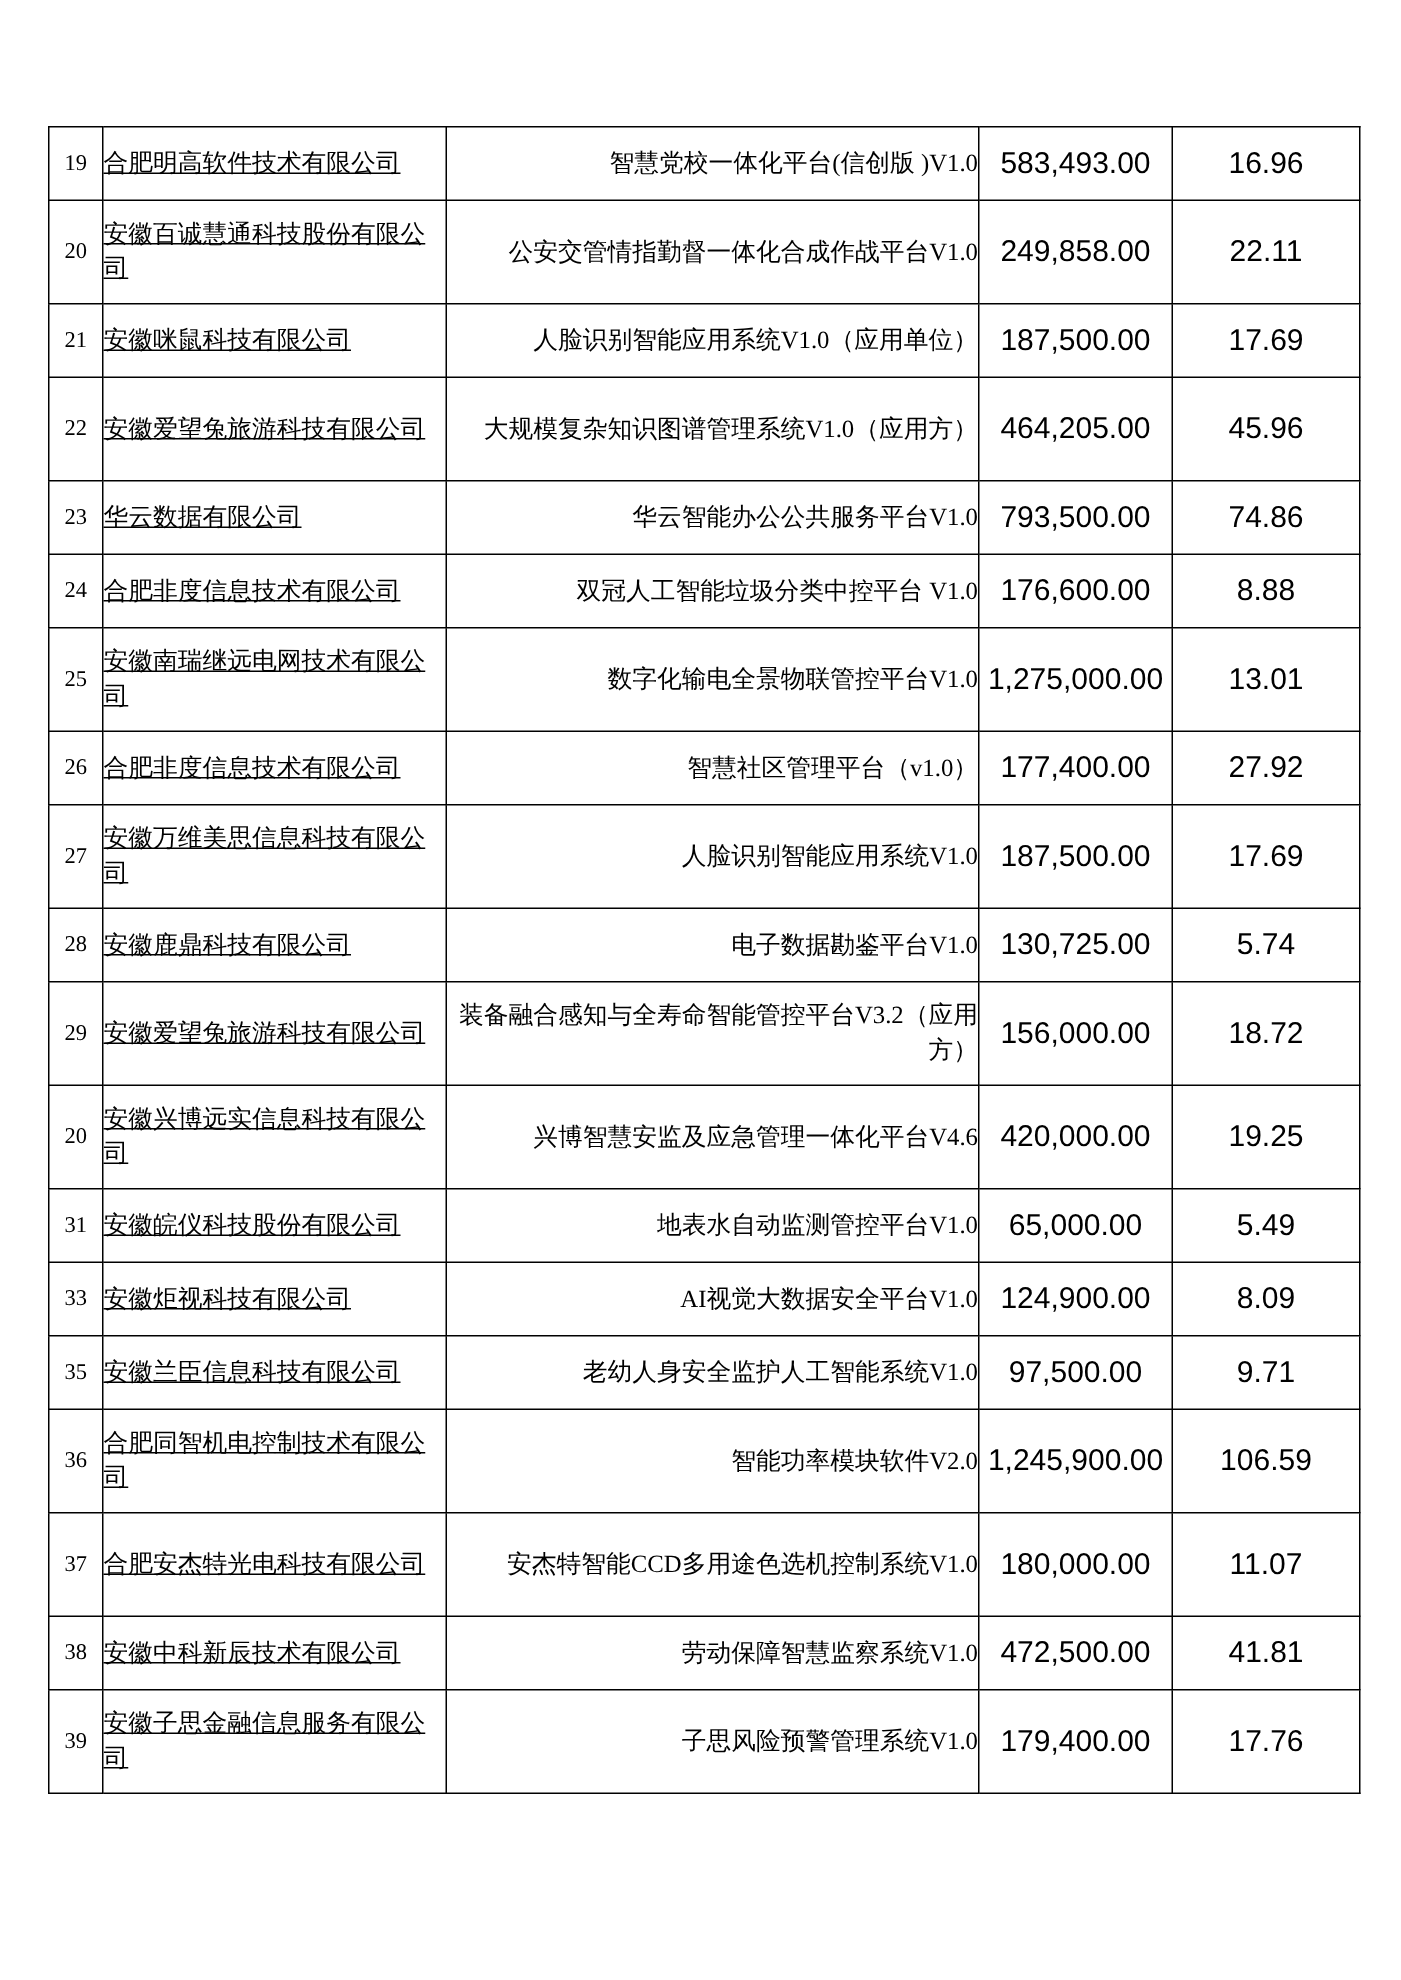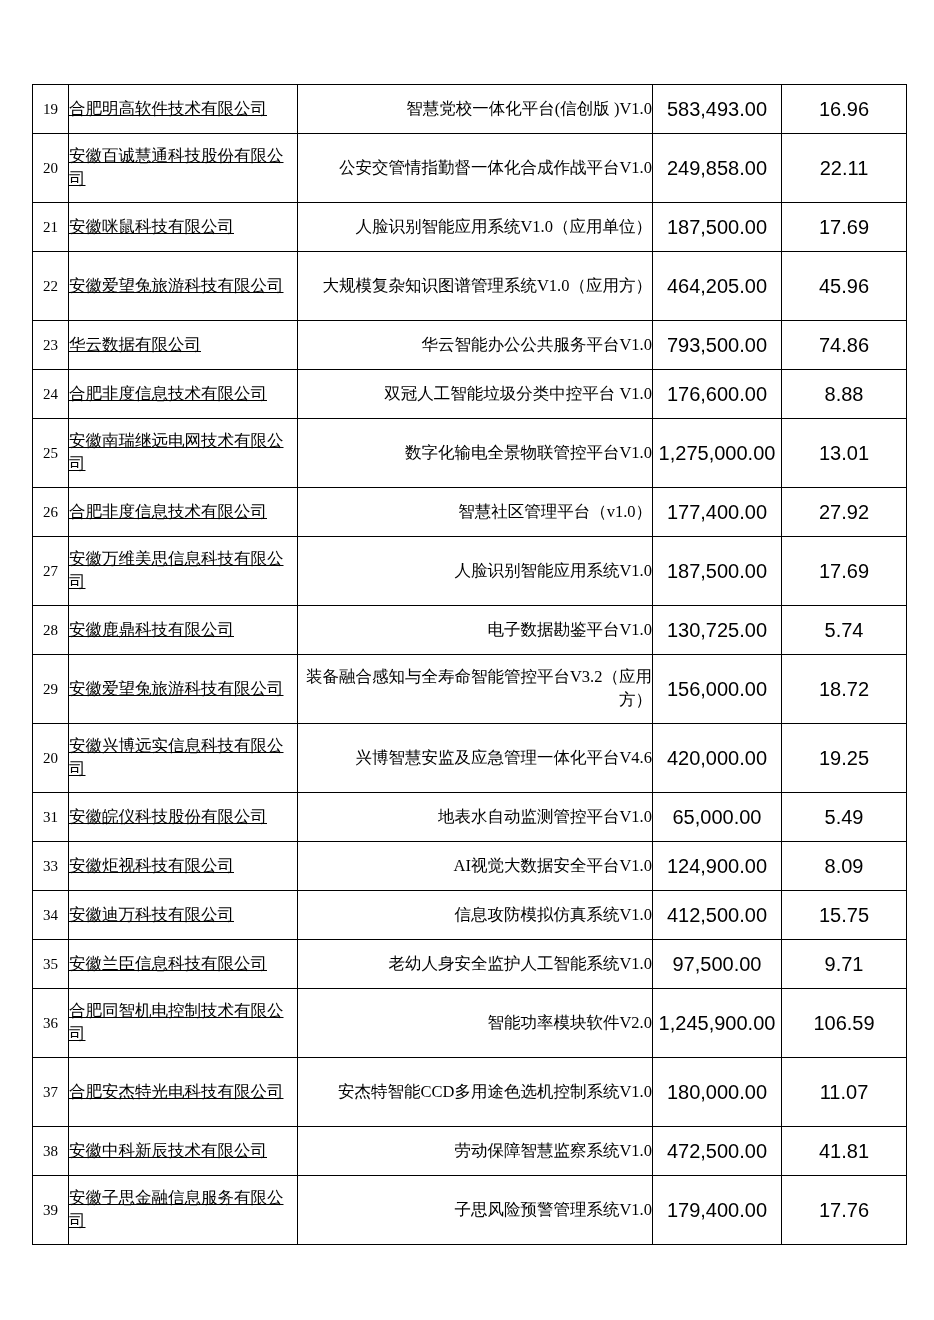--- a/index.html
+++ b/index.html
@@ -182,27 +182,20 @@
             <td class="cell-rate">5.49</td>
           </tr>
           <tr class="row-1line">
             <td class="cell-no">33</td>
             <td class="cell-comp">安徽炬视科技有限公司</td>
             <td class="cell-prod">AI视觉大数据安全平台V1.0</td>
             <td class="cell-amt">124,900.00</td>
             <td class="cell-rate">8.09</td>
           </tr>
           <tr class="row-1line">
-            <td class="cell-no">34</td>
-            <td class="cell-comp">安徽迪万科技有限公司</td>
-            <td class="cell-prod">信息攻防模拟仿真系统V1.0</td>
-            <td class="cell-amt">412,500.00</td>
-            <td class="cell-rate">15.75</td>
-          </tr>
-          <tr class="row-1line">
             <td class="cell-no">35</td>
             <td class="cell-comp">安徽兰臣信息科技有限公司</td>
             <td class="cell-prod">老幼人身安全监护人工智能系统V1.0</td>
             <td class="cell-amt">97,500.00</td>
             <td class="cell-rate">9.71</td>
           </tr>
           <tr class="row-2line">
             <td class="cell-no">36</td>
             <td class="cell-comp">合肥同智机电控制技术有限公司</td>
             <td class="cell-prod">智能功率模块软件V2.0</td>

